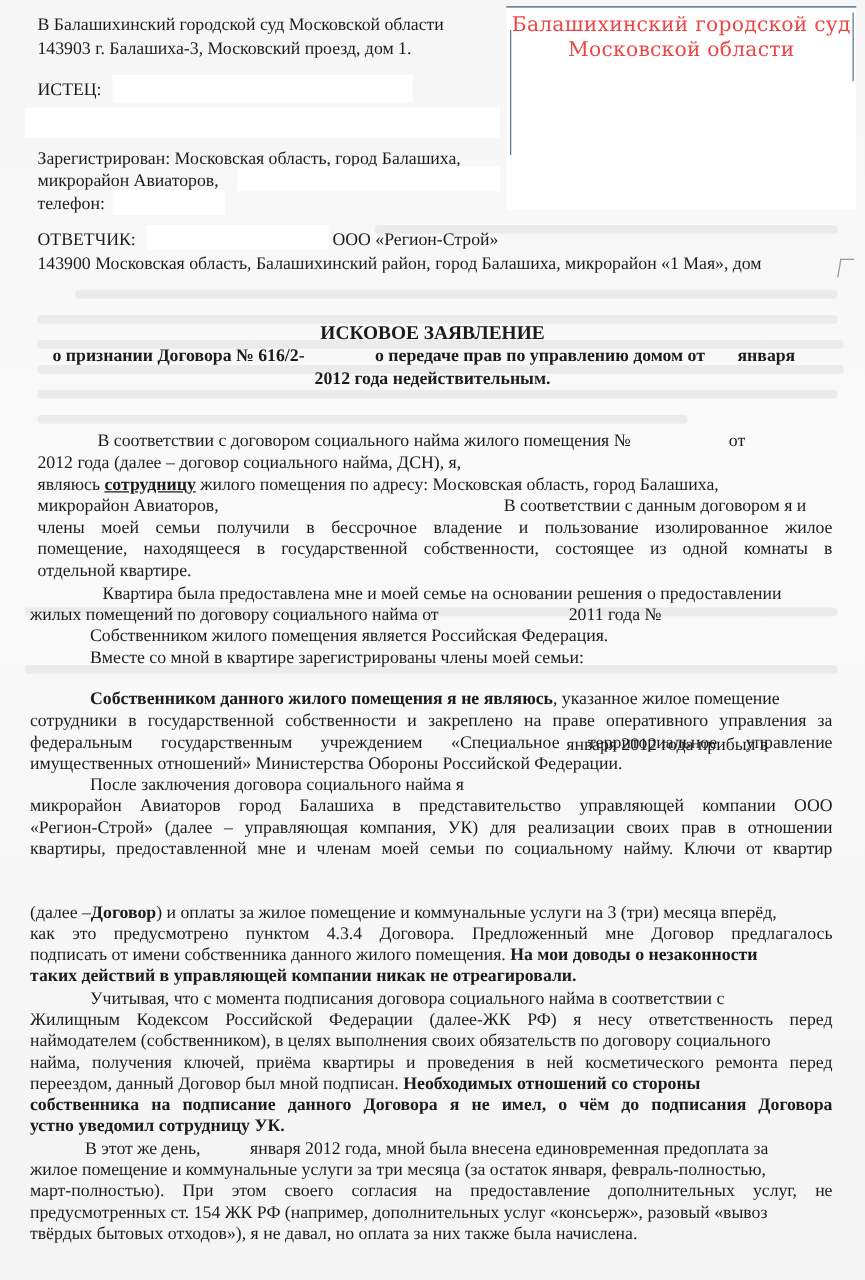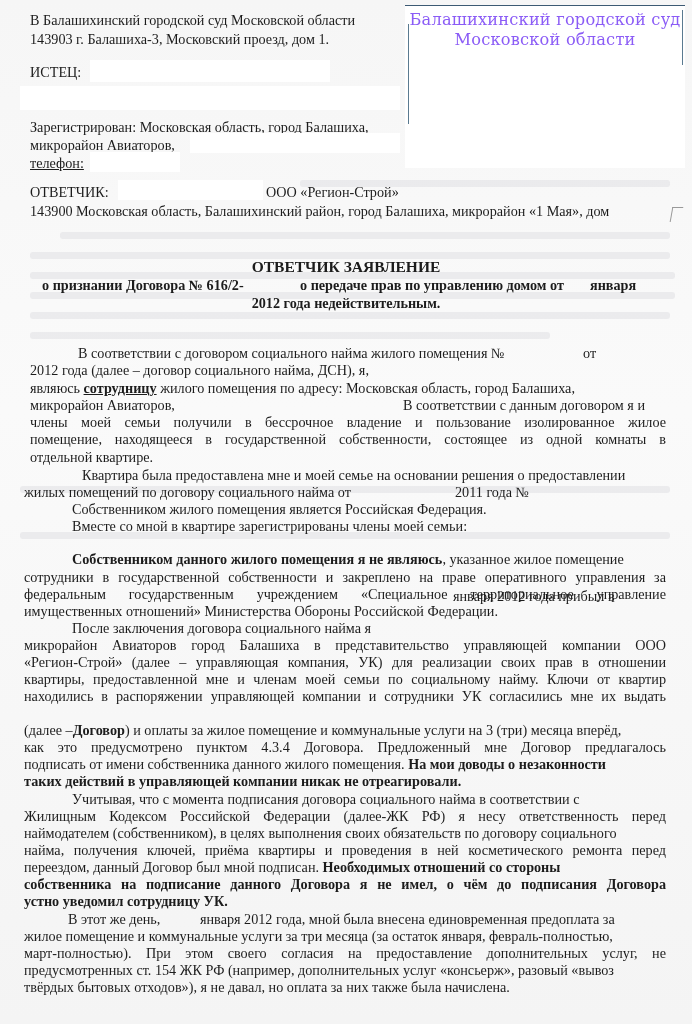--- a/index.html
+++ b/index.html
@@ -35,21 +35,21 @@
     border-top: 1.5px solid #3c5a73;
   }
   .stamp:before, .stamp:after {
     content: ""; position: absolute; top: 18px; width: 1.2px; height: 100px;
     background: #5a7a90;
   }
   .stamp:before { left: 3px; }
   .stamp:after { right: 2px; top: 4px; height: 55px; }
   .stamp-text {
     position: absolute; left: 0; right: 0; text-align: center;
-    font-family: "DejaVu Serif", serif; color: #8b5cf6;
+    font-family: "DejaVu Serif", serif; color: #ef4444;
     font-size: 16.2px; line-height: 19px; letter-spacing: 0.2px;
   }
   .title {
     position: absolute; left: 0; right: 0; text-align: center;
     font-weight: bold; font-size: 15px;
   }
   .cursor {
     position: absolute; left: 671px; top: 207px; width: 10px; height: 14px;
     border: 1px solid #999; border-right: none; border-bottom: none;
     transform: skewX(-10deg);
@@ -73,35 +73,35 @@
   <div class="line" style="left:30px;top:12px;">В Балашихинский городской суд Московской области</div>
   <div class="line" style="left:30px;top:31px;">143903 г. Балашиха-3, Московский проезд, дом 1.</div>
 
   <div class="line" style="left:30px;top:64px;">ИСТЕЦ:</div>
   <div class="redact" style="left:90px;top:60px;width:240px;height:22px;"></div>
   <div class="redact" style="left:20px;top:86px;width:380px;height:24px;"></div>
 
   <div class="line" style="left:30px;top:119px;">Зарегистрирован: Московская область, город Балашиха,</div>
   <div class="line" style="left:30px;top:137px;">микрорайон Авиаторов, </div>
   <div class="redact" style="left:190px;top:133px;width:210px;height:20px;"></div>
-  <div class="line" style="left:30px;top:155px;text-decoration:underline;">телефон: </div>
+  <div class="line" style="left:30px;top:155px;">телефон: </div>
   <div class="redact" style="left:90px;top:152px;width:90px;height:20px;"></div>
 
   <div class="stamp">
     <div class="stamp-text" style="top:4px;">Балашихинский городской суд</div>
     <div class="stamp-text" style="top:24px;">Московской области</div>
   </div>
 
   <div class="line" style="left:30px;top:184px;">ОТВЕТЧИК:</div>
   <div class="redact" style="left:118px;top:180px;width:145px;height:20px;"></div>
   <div class="line" style="left:266px;top:184px;">ООО «Регион-Строй» </div>
   <div class="line" style="left:30px;top:203px;">143900 Московская область, Балашихинский район, город Балашиха, микрорайон «1 Мая», дом</div>
   <div class="cursor"></div>
 
-  <div class="title" style="top:258px;font-size:15.5px;">ОТВЕТЧИК ЗАЯВЛЕНИЕ</div>
+  <div class="title" style="top:258px;font-size:15.5px;">ИСКОВОЕ ЗАЯВЛЕНИЕ</div>
   <div class="line b" style="left:42px;top:277px;">о признании Договора № 616/2-</div>
   <div class="line b" style="left:300px;top:277px;">о передаче прав по управлению домом от</div>
   <div class="line b" style="left:590px;top:277px;">января</div>
   <div class="title" style="top:295px;font-size:14.2px;">2012 года недействительным.</div>
 
   <div class="line" style="left:78px;top:345px;">В соответствии с договором социального найма жилого помещения №</div>
   <div class="line" style="left:583px;top:345px;">от</div>
   <div class="line" style="left:30px;top:362px;">2012 года (далее – договор социального найма, ДСН), я,</div>
   <div class="line" style="left:30px;top:380px;">
     <span>являюсь </span><span class="u">сотрудницу</span><span> жилого помещения по адресу: Московская область, город Балашиха,</span>
@@ -123,21 +123,20 @@
   </div>
   <div class="line j" style="left:24px;top:569px;width:642px;">сотрудники в государственной собственности и закреплено на праве оперативного управления за</div>
   <div class="line j" style="left:24px;top:586px;width:642px;">федеральным государственным учреждением «Специальное территориальное управление</div>
   <div class="line" style="left:24px;top:603px;">имущественных отношений» Министерства Обороны Российской Федерации.</div>
 
   <div class="line" style="left:72px;top:620px;">После заключения договора социального найма я</div>
   <div class="line" style="left:453px;top:588px;">января 2012 года прибыл в</div>
   <div class="line j" style="left:24px;top:637px;width:642px;">микрорайон Авиаторов город Балашиха в представительство управляющей компании ООО</div>
   <div class="line j" style="left:24px;top:654px;width:642px;">«Регион-Строй» (далее – управляющая компания, УК) для реализации своих прав в отношении</div>
   <div class="line j" style="left:24px;top:671px;width:642px;">квартиры, предоставленной  мне и членам моей семьи по социальному найму. Ключи от квартир</div>
-  <div class="line j" style="left:24px;top:688px;width:642px;">находились в распоряжении управляющей компании и сотрудники УК согласились мне их выдать</div>
   <div class="line" style="left:24px;top:722px;">
     <span>(далее –</span><span class="b">Договор</span><span>) и оплаты за жилое помещение и коммунальные услуги на 3 (три) месяца вперёд,</span>
   </div>
   <div class="line j" style="left:24px;top:739px;width:642px;">как это предусмотрено пунктом 4.3.4 Договора. Предложенный мне Договор предлагалось</div>
   <div class="line" style="left:24px;top:756px;">
     <span>подписать от имени собственника данного жилого помещения. </span><span class="b">На мои доводы о незаконности</span>
   </div>
   <div class="line b" style="left:24px;top:773px;">таких действий в управляющей компании никак не отреагировали.</div>
 
   <div class="line" style="left:72px;top:791px;">Учитывая, что с момента подписания договора социального найма в соответствии с</div>

